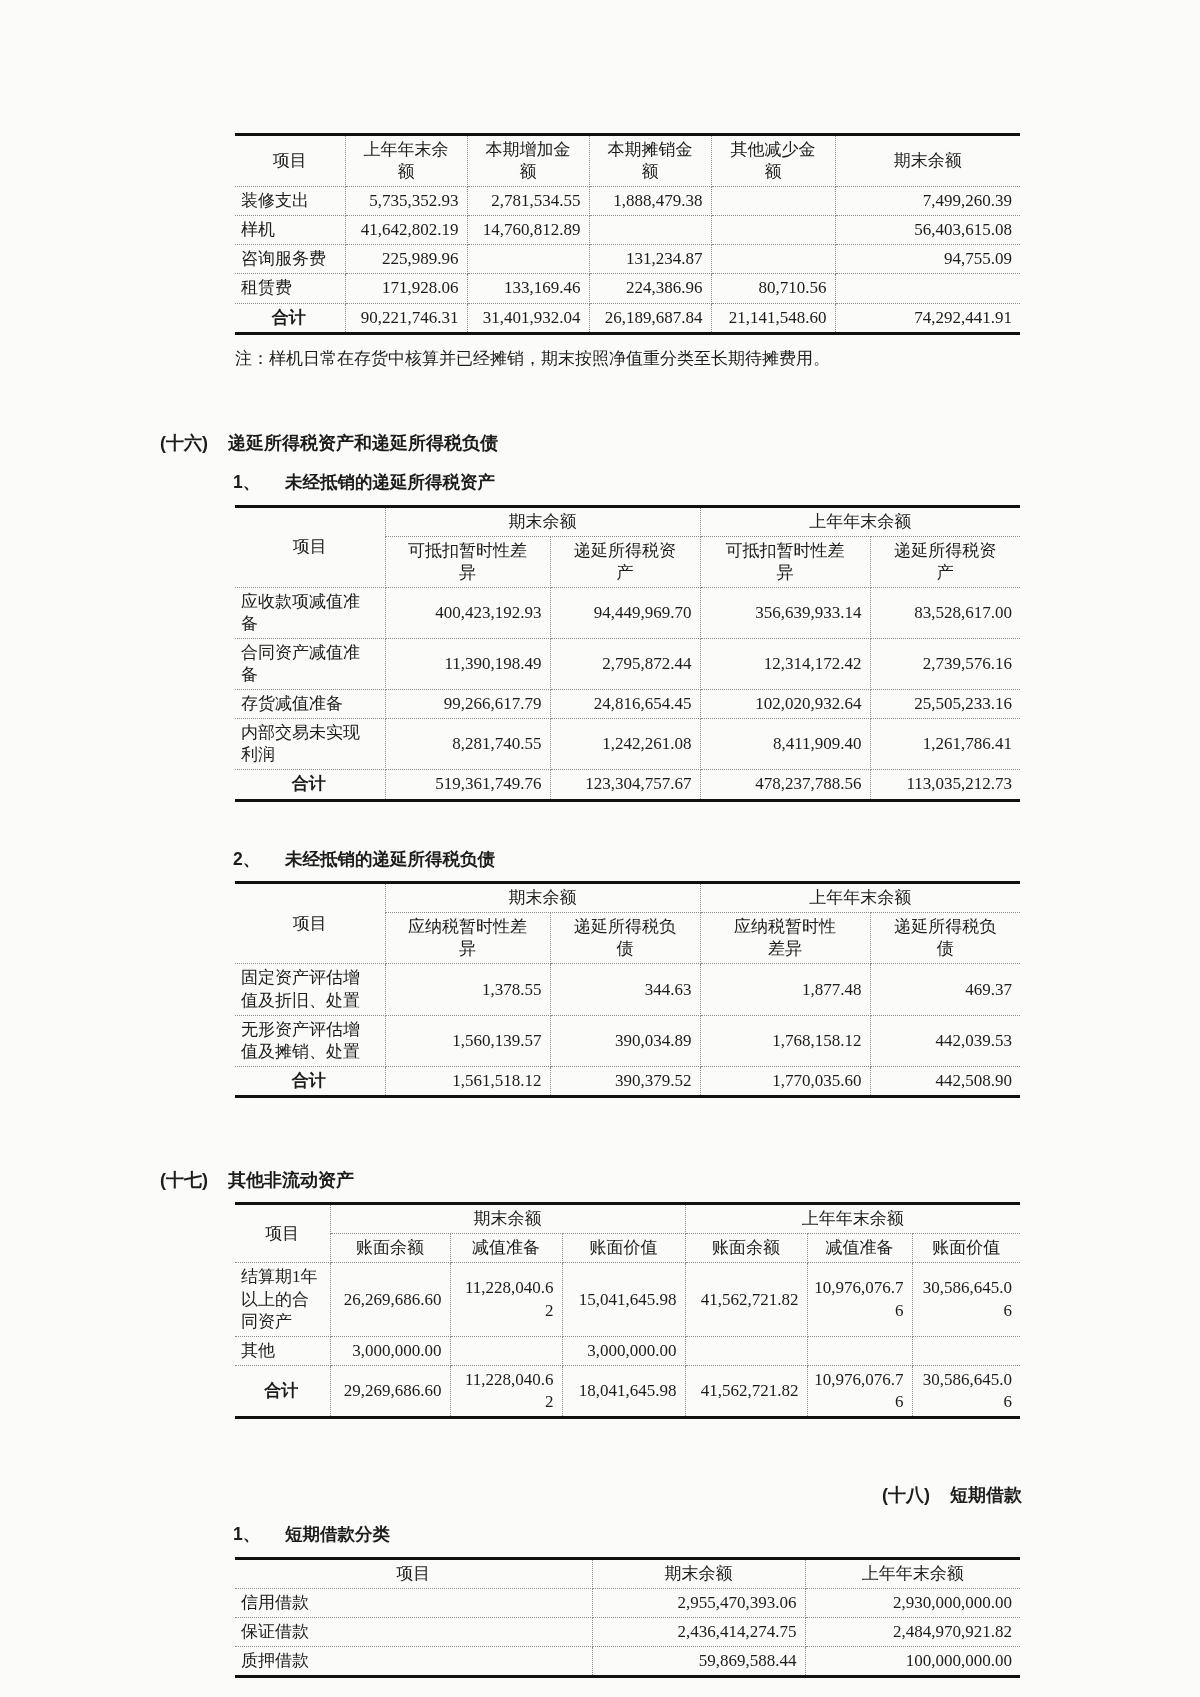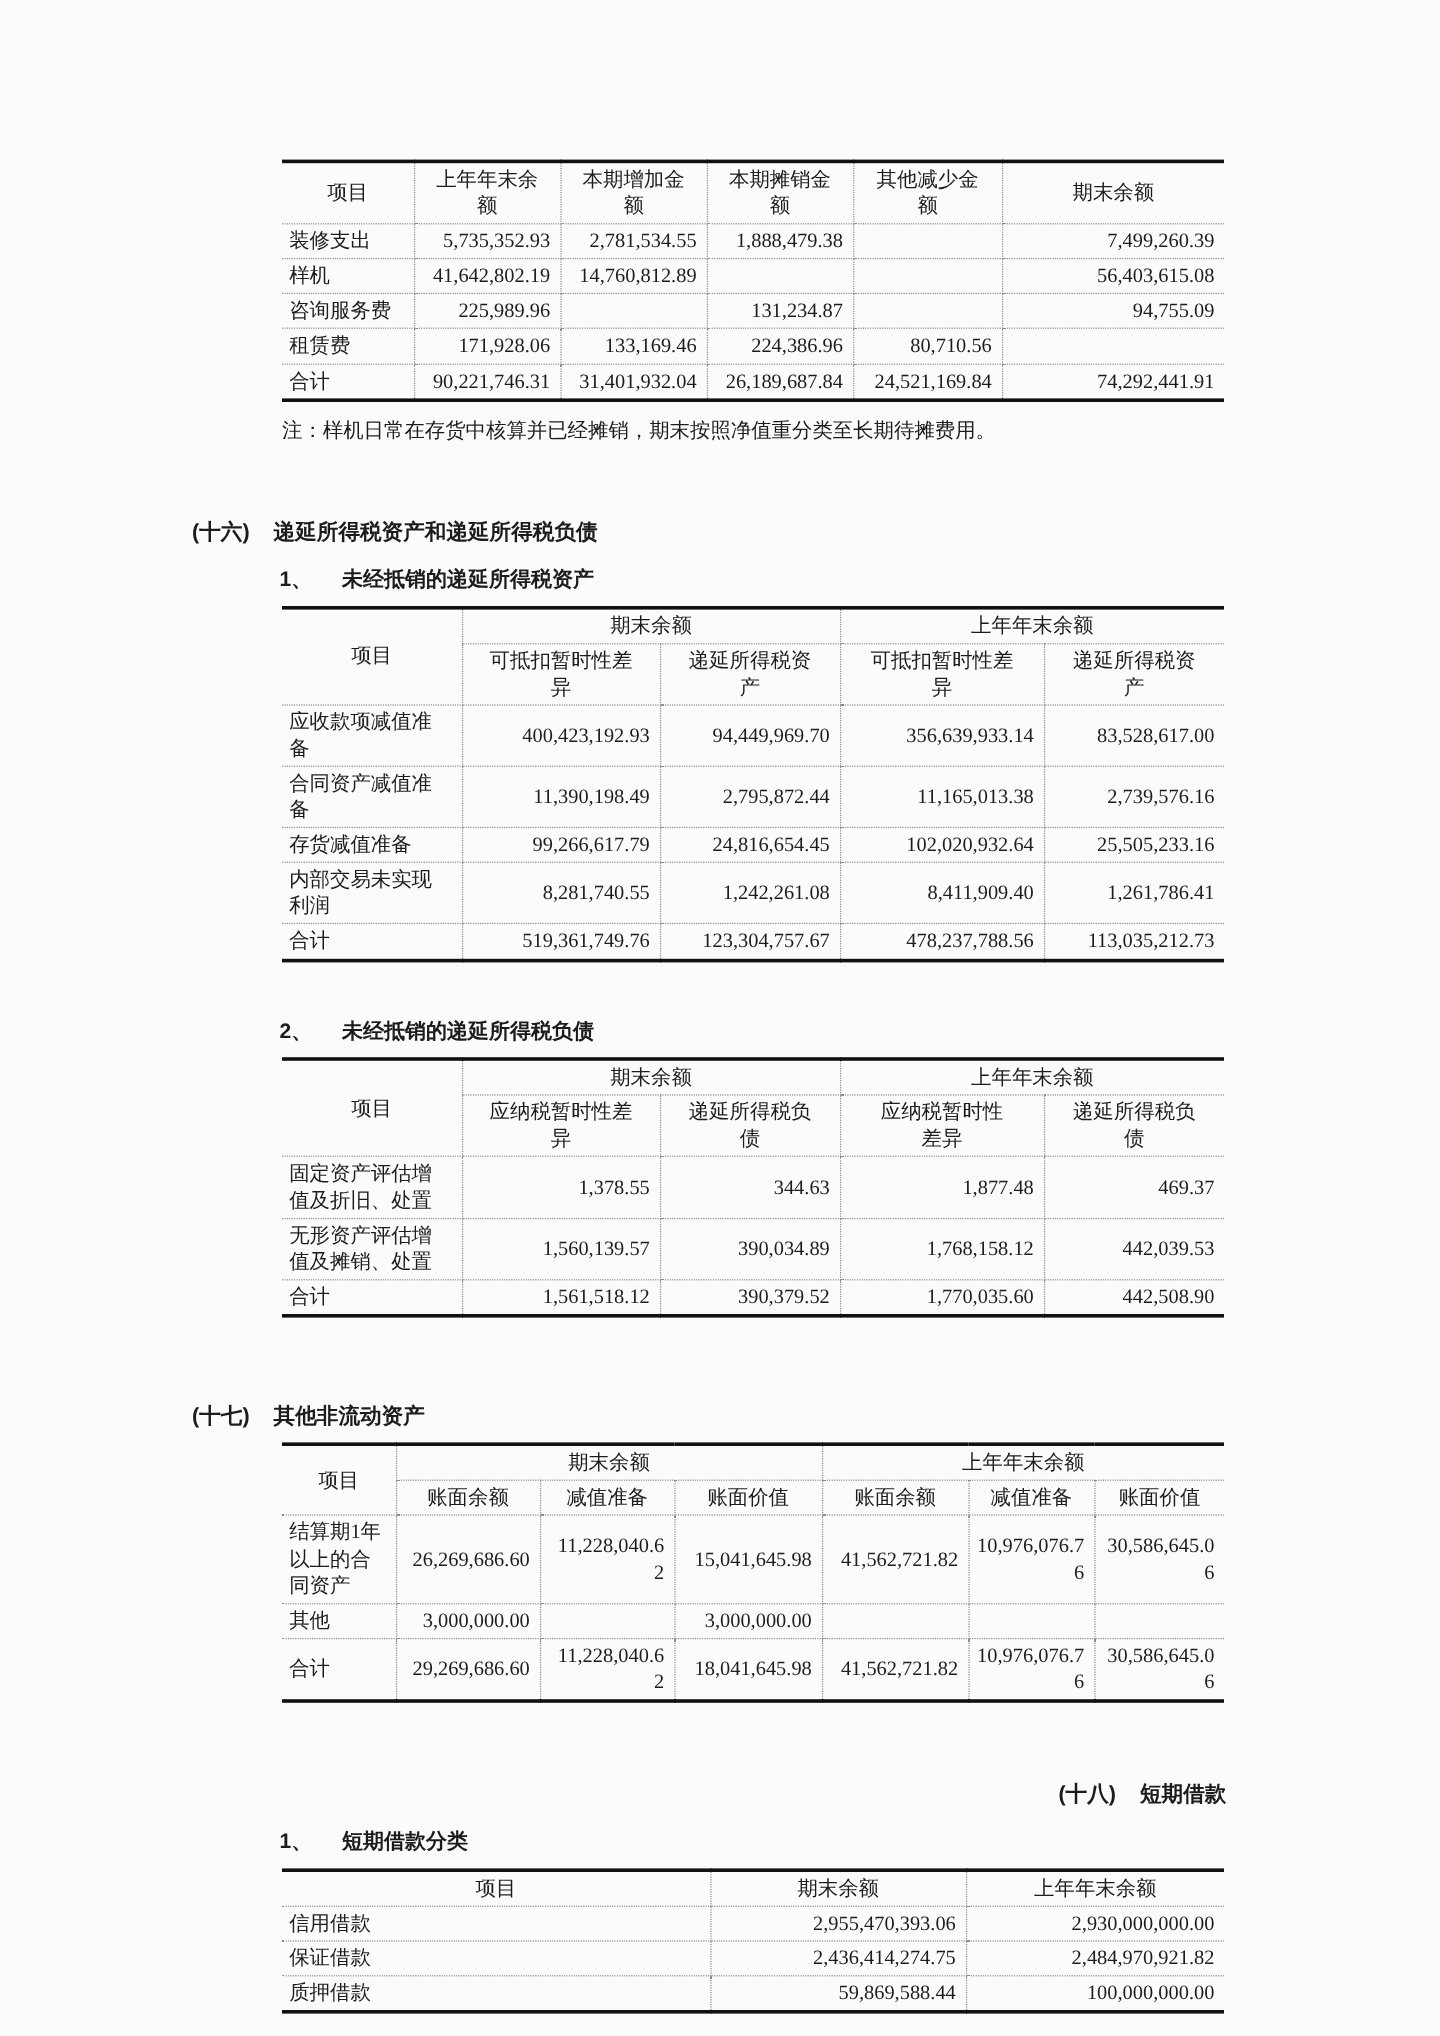--- a/index.html
+++ b/index.html
@@ -27,21 +27,21 @@
     padding:3px 8px 3px 6px;
     line-height:1.3;
     vertical-align:middle;
     overflow:hidden;
   }
   th { text-align:center; padding:3px 3px; }
   tr > *:first-child { border-left:none; }
   tr > *:last-child  { border-right:none; }
   td.num  { text-align:right; }
   td.item { text-align:left; }
-  td.total{ text-align:left; }
+  td.total{ text-align:center;font-weight:bold; }
   .brk td.num { word-break:break-all; }
 
   .mw5,.mw6,.mw7 { display:inline-block; text-align:center; vertical-align:middle; }
   .mw5 { max-width:5.3em; }
   .mw6 { max-width:6.3em; }
   .mw7 { max-width:7.3em; }
 
   .sec-head {
     display:flex;
     font-family:"Liberation Sans","DejaVu Sans",sans-serif;
@@ -123,21 +123,21 @@
       <td class="num">133,169.46</td>
       <td class="num">224,386.96</td>
       <td class="num">80,710.56</td>
       <td class="num"></td>
     </tr>
     <tr>
       <td class="total">合计</td>
       <td class="num">90,221,746.31</td>
       <td class="num">31,401,932.04</td>
       <td class="num">26,189,687.84</td>
-      <td class="num">24,521,169.84</td>
+      <td class="num">21,141,548.60</td>
       <td class="num">74,292,441.91</td>
     </tr>
   </tbody>
     </table>
 
   <div class="note">注：样机日常在存货中核算并已经摊销，期末按照净值重分类至长期待摊费用。</div>
 
   <div class="sec-head mt-s16">
     <span class="sec-no">(十六)</span>
     <span>递延所得税资产和递延所得税负债</span>
@@ -172,21 +172,21 @@
       <td class="item">应收款项减值准备</td>
       <td class="num">400,423,192.93</td>
       <td class="num">94,449,969.70</td>
       <td class="num">356,639,933.14</td>
       <td class="num">83,528,617.00</td>
     </tr>
     <tr>
       <td class="item">合同资产减值准备</td>
       <td class="num">11,390,198.49</td>
       <td class="num">2,795,872.44</td>
-      <td class="num">11,165,013.38</td>
+      <td class="num">12,314,172.42</td>
       <td class="num">2,739,576.16</td>
     </tr>
     <tr>
       <td class="item">存货减值准备</td>
       <td class="num">99,266,617.79</td>
       <td class="num">24,816,654.45</td>
       <td class="num">102,020,932.64</td>
       <td class="num">25,505,233.16</td>
     </tr>
     <tr>

